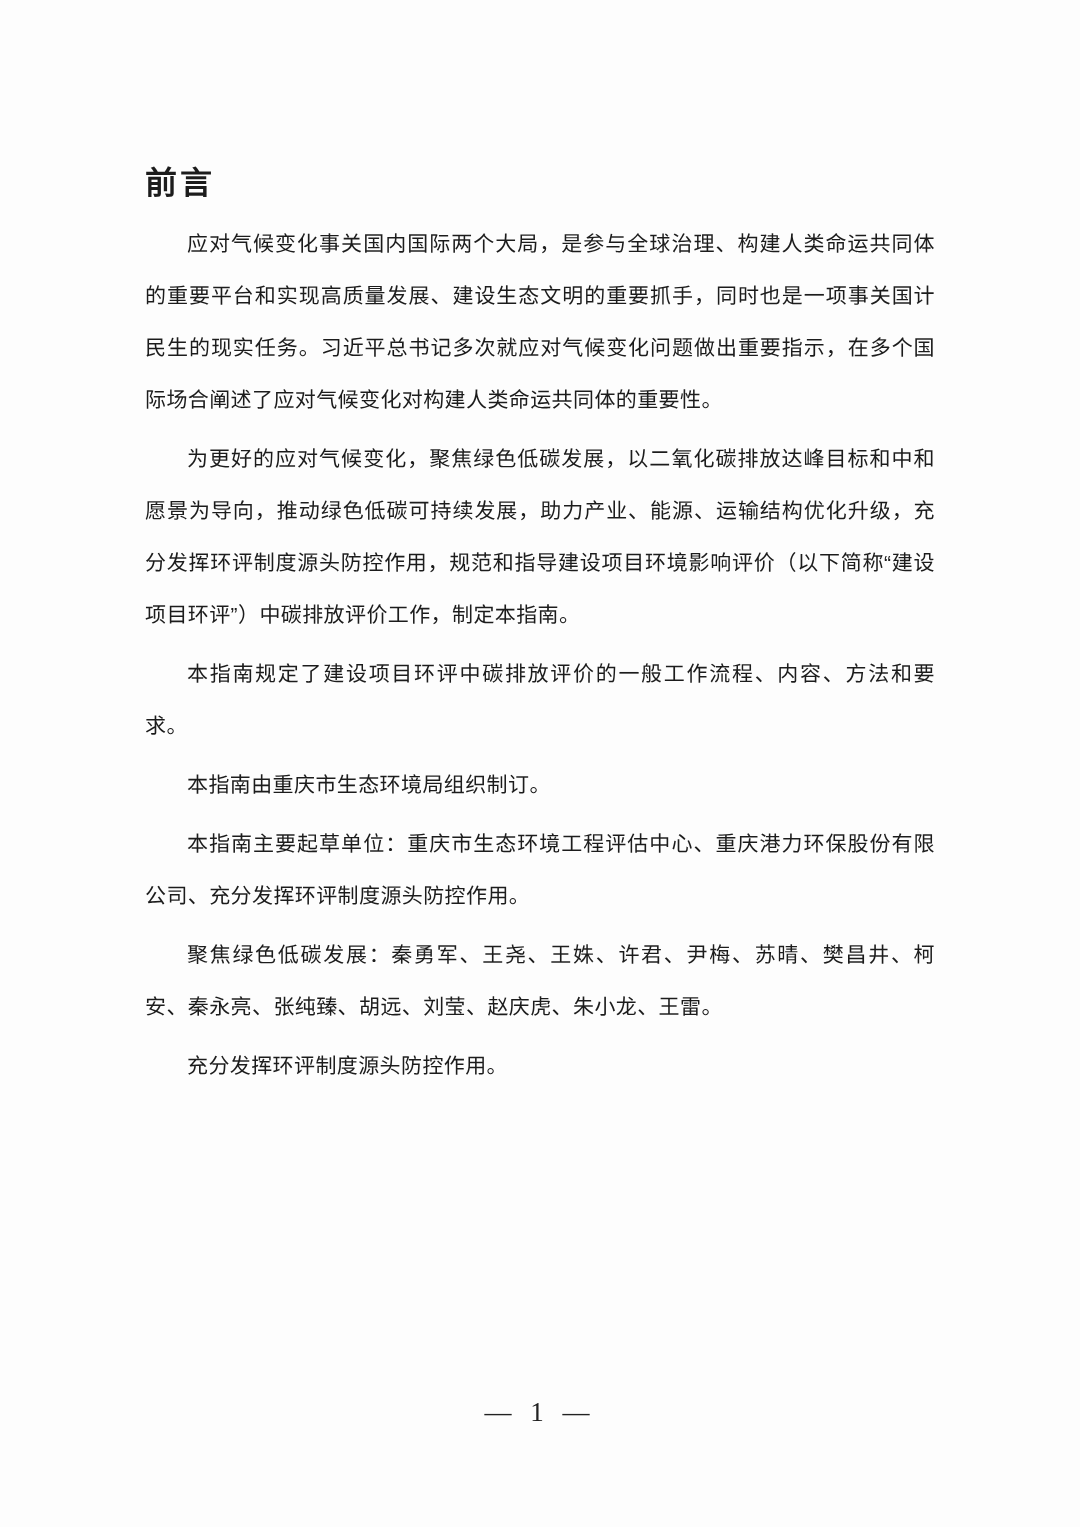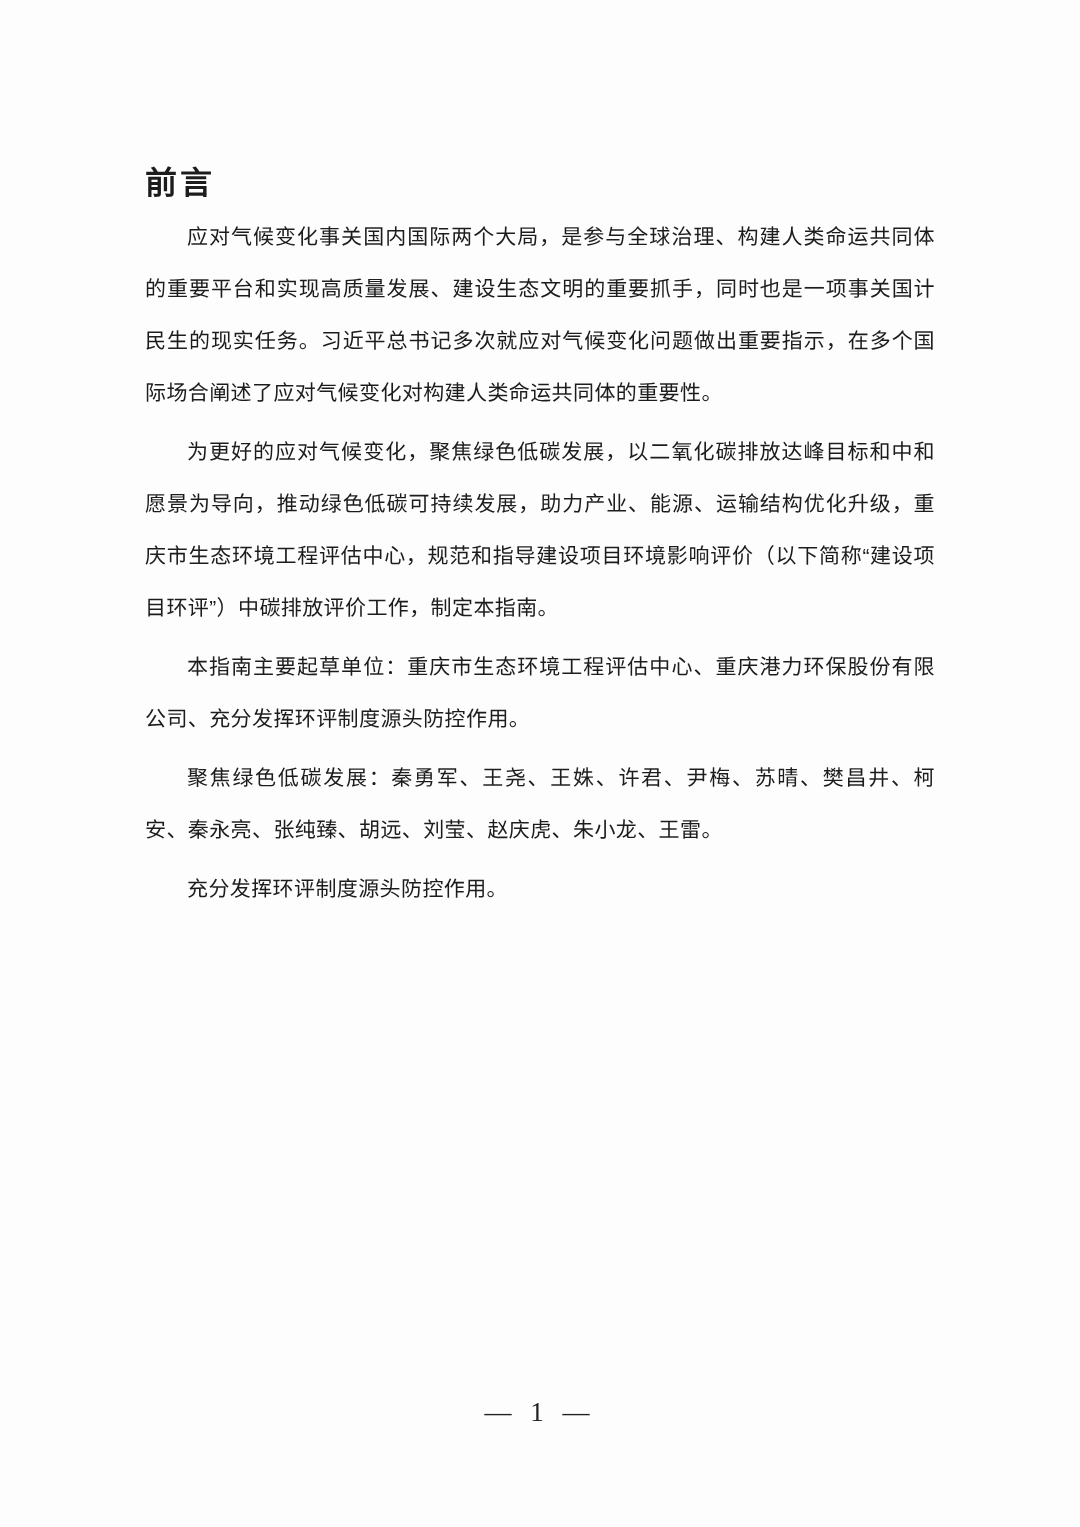--- a/index.html
+++ b/index.html
@@ -19,21 +19,21 @@
     position: absolute;
     inset: 0;
     box-sizing: border-box;
     padding: 162px 145px 0 145px;
     background: #fdfdfd;
   }
   .heading {
     font-size: 32px;
     line-height: 42px;
     font-weight: 700;
-    margin: 0 0 7px 0;
+    margin: 0 0 14px 0;
     letter-spacing: 3px;
     text-indent: 0;
   }
   .para {
     font-size: 21px;
     line-height: 52px;
     margin: 0 0 7px 0;
     text-indent: 2em;
     text-align: justify;
     letter-spacing: 0.4px;
@@ -51,19 +51,21 @@
     color: #222222;
   }
 </style>
 </head>
 <body>
 
 <div class="page">
   <h1 class="heading">前言</h1>
 
   <p class="para">应对气候变化事关国内国际两个大局，是参与全球治理、构建人类命运共同体的重要平台和实现高质量发展、建设生态文明的重要抓手，同时也是一项事关国计民生的现实任务。习近平总书记多次就应对气候变化问题做出重要指示，在多个国际场合阐述了应对气候变化对构建人类命运共同体的重要性。</p>
-  <p class="para">为更好的应对气候变化，聚焦绿色低碳发展，以二氧化碳排放达峰目标和中和愿景为导向，推动绿色低碳可持续发展，助力产业、能源、运输结构优化升级，重庆市生态环境工程评估中心，规范和指导建设项目环境影响评价（以下简称“建设项目环评”）中碳排放评价工作，制定本指南。</p>
+  <p class="para">为更好的应对气候变化，聚焦绿色低碳发展，以二氧化碳排放达峰目标和中和愿景为导向，推动绿色低碳可持续发展，助力产业、能源、运输结构优化升级，充分发挥环评制度源头防控作用，规范和指导建设项目环境影响评价（以下简称“建设项目环评”）中碳排放评价工作，制定本指南。</p>
+  <p class="para">本指南规定了建设项目环评中碳排放评价的一般工作流程、内容、方法和要求。</p>
+  <p class="para">本指南由重庆市生态环境局组织制订。</p>
   <p class="para">本指南主要起草单位：重庆市生态环境工程评估中心、重庆港力环保股份有限公司、充分发挥环评制度源头防控作用。</p>
   <p class="para">聚焦绿色低碳发展：秦勇军、王尧、王姝、许君、尹梅、苏晴、樊昌井、柯安、秦永亮、张纯臻、胡远、刘莹、赵庆虎、朱小龙、王雷。</p>
   <p class="para">充分发挥环评制度源头防控作用。</p>
 
   <div class="page-number">— 1 —</div>
 </div>
 
 </body></html>

